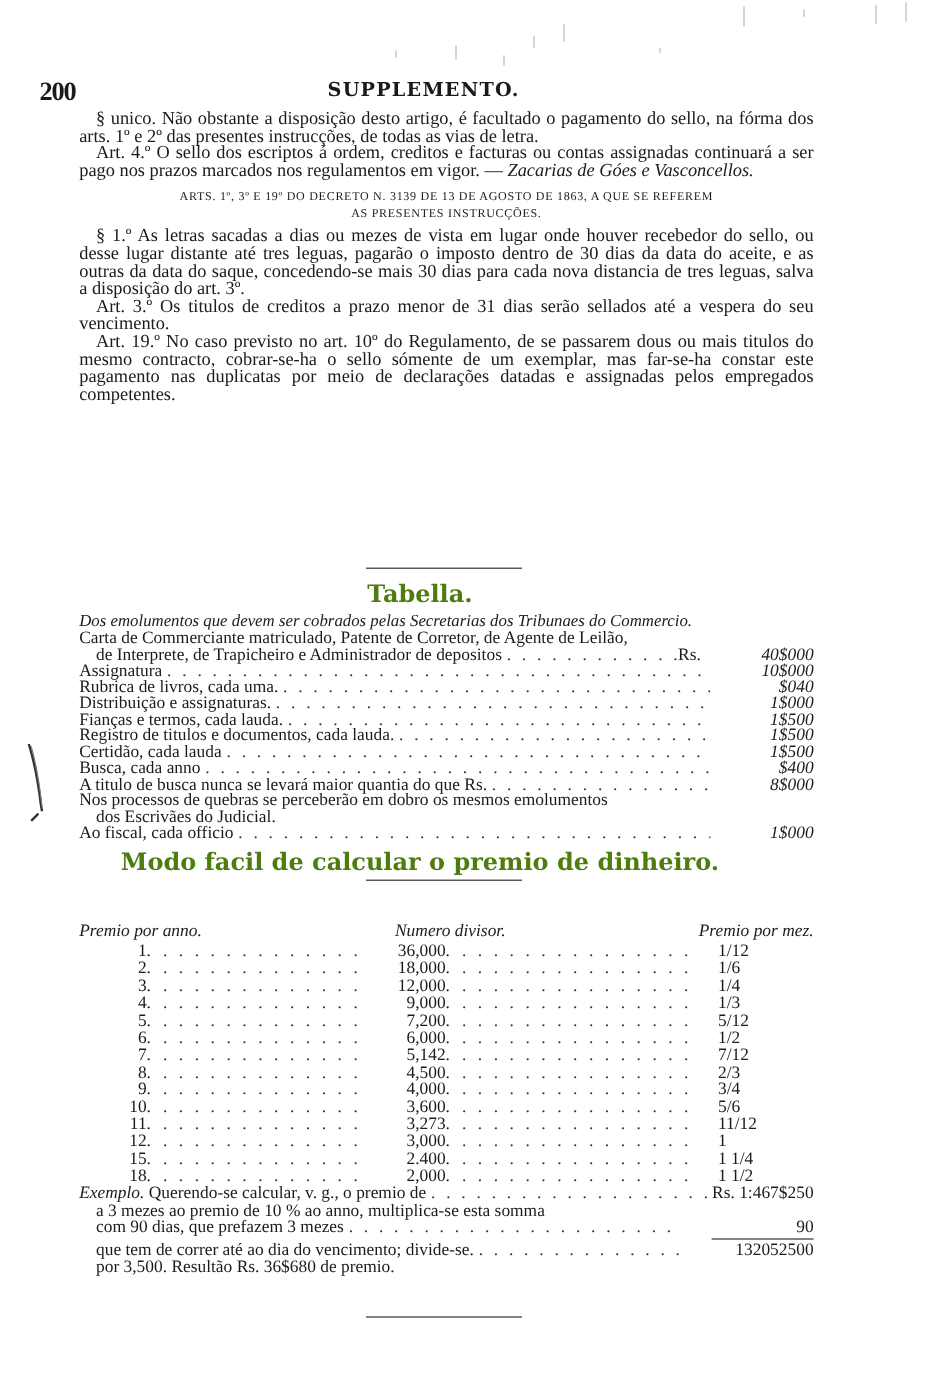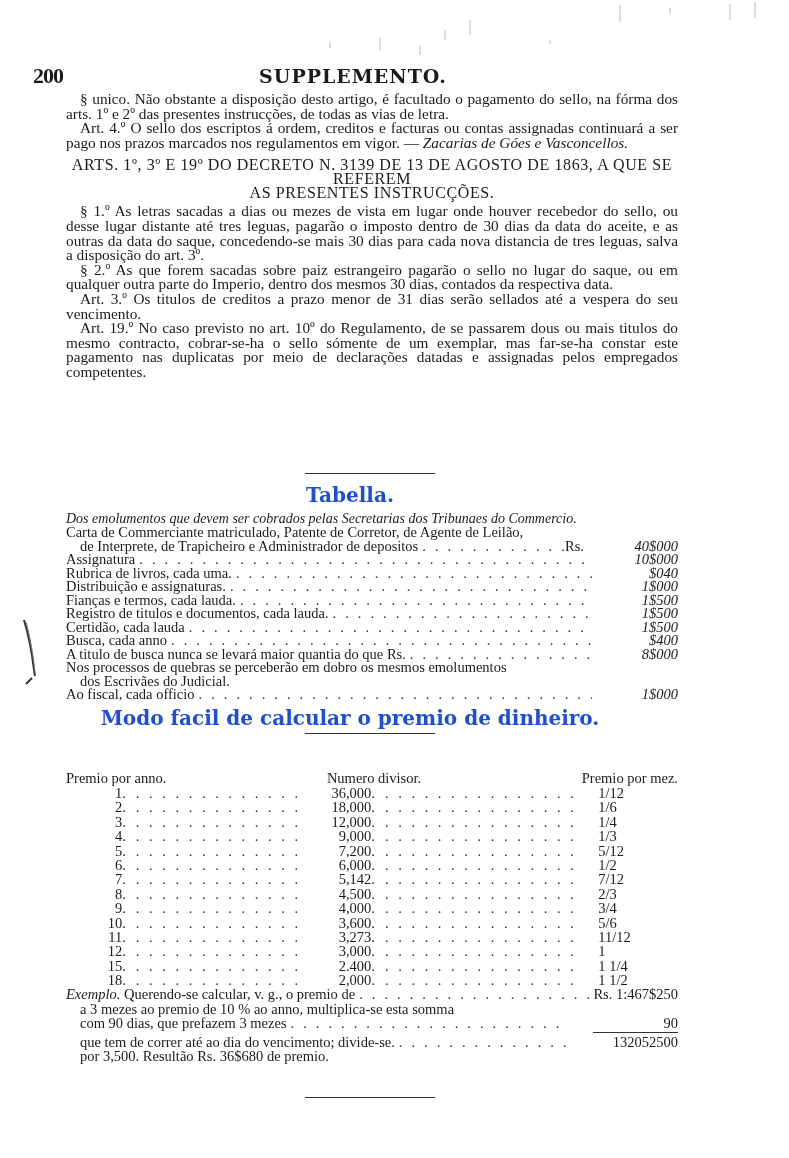--- a/index.html
+++ b/index.html
@@ -4,38 +4,38 @@
 <style>
   html, body { margin: 0; padding: 0; background: #ffffff; }
   body {
     width: 789px; height: 1158px; position: relative; overflow: hidden;
     font-family: "DejaVu Serif", "Liberation Serif", serif;
     color: #1a1a1a;
   }
   .page { position: absolute; left: 0; top: 0; width: 789px; height: 1158px; }
   .header { position: absolute; top: 63px; left: 33px; width: 640px; height: 24px; }
   .page-num { position: absolute; left: 0; top: 0; font-size: 22px; font-weight: bold; font-family: "Liberation Serif", serif; letter-spacing: -1px; }
-  .running-head { position: absolute; left: 0; right: 0; top: 2px; text-align: center; font-size: 19px; font-weight: bold; letter-spacing: 1px; }
+  .running-head { position: absolute; left: 0; right: 0; top: 2px; text-align: center; font-size: 16px; font-weight: bold; letter-spacing: 1px; }
   .body-text {
     position: absolute; left: 66px; width: 612px;
     font-family: "Liberation Serif", serif; font-size: 15.3px; line-height: 14.6px;
     text-align: justify; color: #1b1b1b;
   }
   .p { margin: 0; text-indent: 14px; }
   .ital { font-style: italic; font-family: Liberation Serif, serif; }
-  .smallcaps { text-align: center; font-size: 16px; letter-spacing: 0.6px; text-transform: uppercase; line-height: 14px; margin: 8px 0 4px 0; }
+  .smallcaps { text-align: center; font-size: 10px; letter-spacing: 0.6px; text-transform: uppercase; line-height: 14px; margin: 8px 0 4px 0; }
   .rule { position: absolute; height: 1px; background: #333; }
-  .section-title { position: absolute; left: 0; width: 700px; text-align: center; font-weight: bold; color: #1d4ed8; }
+  .section-title { position: absolute; left: 0; width: 700px; text-align: center; font-weight: bold; color: #4d7c0f; }
   .tab-row { display: flex; align-items: baseline; white-space: nowrap; height: 13.5px; }
   .tab-row .lbl { flex: 0 0 auto; }
   .tab-row .dots { flex: 1 1 auto; overflow: hidden; letter-spacing: 9px; color: #333; padding-left: 4px; }
   .tab-row .val { flex: 0 0 86px; text-align: right; font-style: italic; }
   .tab-row .rs { flex: 0 0 auto; padding-right: 8px; }
   .indent { padding-left: 14px; }
-  .calc-head { display: flex; justify-content: space-between; font-size: 14.5px; height: 17px; align-items: flex-end; }
+  .calc-head { display: flex; justify-content: space-between; font-style: italic; font-size: 14.5px; height: 17px; }
   .calc-row { display: flex; align-items: baseline; height: 14.4px; white-space: nowrap; font-size: 14.5px; }
   .calc-row .c1 { width: 60px; text-align: right; }
   .calc-row .d1 { width: 170px; overflow: hidden; letter-spacing: 9.6px; padding-left: 10px; color: #333; }
   .calc-row .c2 { width: 70px; text-align: right; }
   .calc-row .d2 { width: 190px; overflow: hidden; letter-spacing: 9.6px; padding-left: 10px; color: #333; }
   .calc-row .c3 { width: 80px; padding-left: 24px; }
   .ex-row { display: flex; align-items: center; white-space: nowrap; height: 14.5px; font-size: 14.5px; }
   .ex-row .lbl { flex: 0 0 auto; }
   .ex-row .dots { flex: 1 1 auto; overflow: hidden; letter-spacing: 9px; padding-left: 4px; color: #333; }
   .ex-row .val { flex: 0 0 auto; text-align: right; }
@@ -70,21 +70,20 @@
   <div class="body-text" style="top:92px;">
     <p class="p">§ unico. Não obstante a disposição desto artigo, é facultado o pagamento do sello, na fórma dos arts. 1º e 2º das presentes instrucções, de todas as vias de letra.</p>
     <p class="p"><span>Art. 4.º O sello dos escriptos á ordem, creditos e facturas ou contas assignadas continuará a ser pago nos prazos marcados nos regulamentos em vigor. — </span><span class="ital">Zacarias de Góes e Vasconcellos.</span></p>
 
     <div class="smallcaps">
       <div>Arts. 1º, 3º e 19º do Decreto n. 3139 de 13 de Agosto de 1863, a que se referem</div>
       <div>as presentes instrucções.</div>
     </div>
 
     <p class="p">§ 1.º As letras sacadas a dias ou mezes de vista em lugar onde houver recebedor do sello, ou desse lugar distante até tres leguas, pagarão o imposto dentro de 30 dias da data do aceite, e as outras da data do saque, concedendo-se mais 30 dias para cada nova distancia de tres leguas, salva a disposição do art. 3º.</p>
-    <p class="p">§ 2.º As que forem sacadas sobre paiz estrangeiro pagarão o sello no lugar do saque, ou em qualquer outra parte do Imperio, dentro dos mesmos 30 dias, contados da respectiva data.</p>
     <p class="p">Art. 3.º Os titulos de creditos a prazo menor de 31 dias serão sellados até a vespera do seu vencimento.</p>
     <p class="p">Art. 19.º No caso previsto no art. 10º do Regulamento, de se passarem dous ou mais titulos do mesmo contracto, cobrar-se-ha o sello sómente de um exemplar, mas far-se-ha constar este pagamento nas duplicatas por meio de declarações datadas e assignadas pelos empregados competentes.</p>
   </div>
 
   <div class="rule" style="top:473px; left:305px; width:130px;"></div>
 
   <div class="section-title" style="top:483px; font-size:20px;">Tabella.</div>
 
   <div class="body-text" style="top:512px; font-size:14.5px; line-height:13.5px;">
     <div class="ital" style="height:14px; font-size:14px;">Dos emolumentos que devem ser cobrados pelas Secretarias dos Tribunaes do Commercio.</div>

